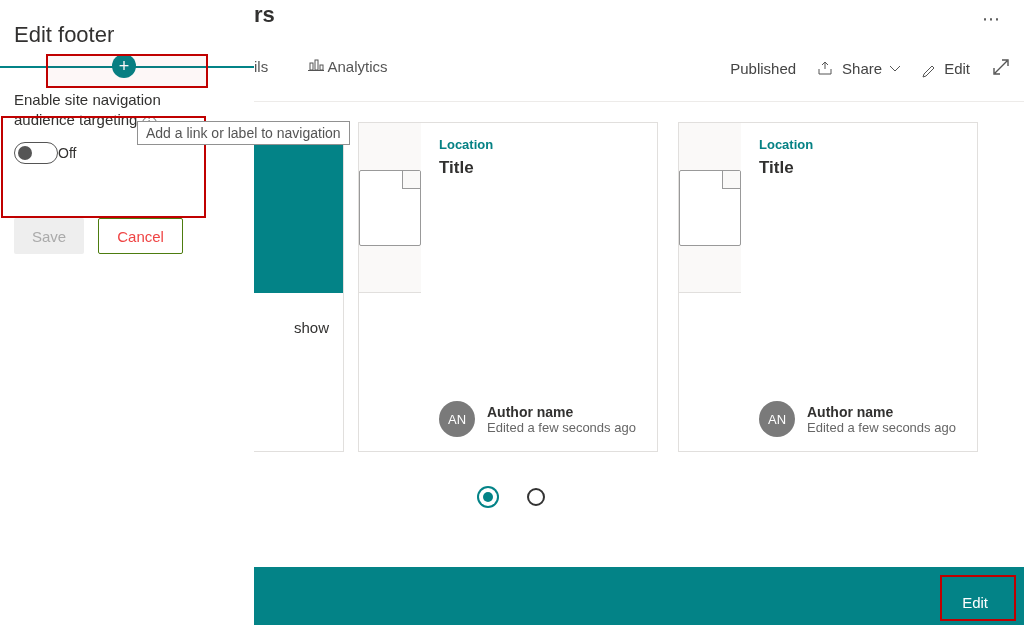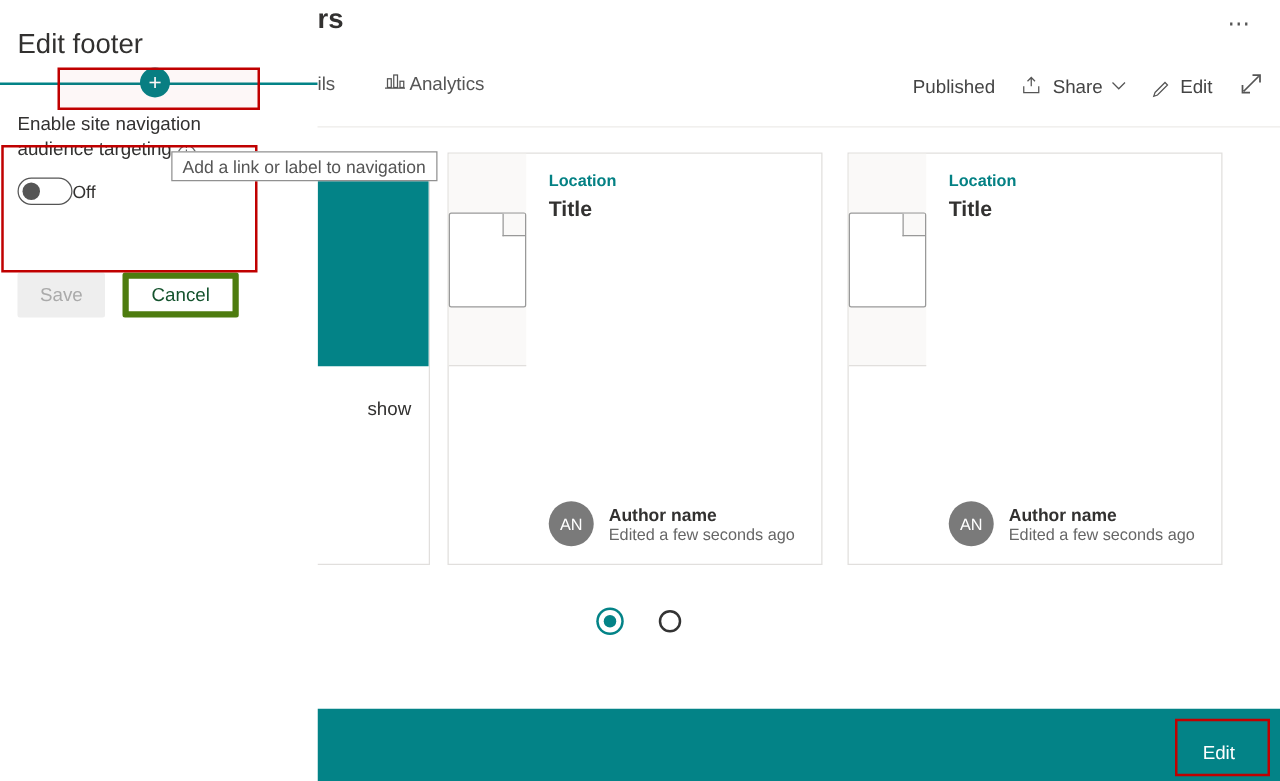--- a/index.html
+++ b/index.html
@@ -26,21 +26,21 @@
   .toggle-label .info { display: inline-flex; width: 15px; height: 15px; border: 1px solid #666; border-radius: 50%; font-size: 10px; align-items: center; justify-content: center; color: #555; position: relative; top: 1px; }
 
   .toggle-row { display: flex; align-items: center; margin-top: 12px; }
   .toggle-pill { width: 44px; height: 22px; border: 1px solid #555; border-radius: 22px; position: relative; cursor: pointer; }
   .toggle-knob { position: absolute; left: 3px; top: 3px; width: 14px; height: 14px; border-radius: 50%; background: #555; }
   .toggle-state { font-size: 14px; }
 
   .btn-row { padding: 46px 14px; display: flex; gap: 14px; }
   .btn { height: 36px; padding: 0 18px; border-radius: 2px; font-size: 15px; cursor: pointer; }
   .btn-save { border: none; background: #eee; color: #aaa; cursor: not-allowed; }
-  .btn-cancel { border: 5px solid #4d7c0f; background: #fff; color: #14532d; }
+  .btn-cancel { border: 1px solid #4d7c0f; background: #fff; color: #ef4444; }
   .bg-title-frag { position: absolute; left: 254px; top: 2px; font-size: 22px; font-weight: 600; }
   .ellipsis-btn { position: absolute; right: 22px; top: 8px; font-size: 18px; letter-spacing: 2px; color:#555; cursor:pointer; }
 
   .cmd-bar { position: absolute; left: 0; right: 0; top: 56px; height: 46px; border-bottom: 1px solid #edebe9; }
   .cmd-left { position: absolute; left: 254px; top: 58px; display: flex; gap: 40px; align-items: center; font-size: 15px; color: #555; }
   .cmd-right { position: absolute; right: 14px; top: 58px; display: flex; align-items: center; gap: 22px; font-size: 15px; color: #444; }
   .cmd-right .sep { display:flex; align-items:center; gap:8px; cursor:pointer;}
   .ic { display:inline-block; }
 
   

